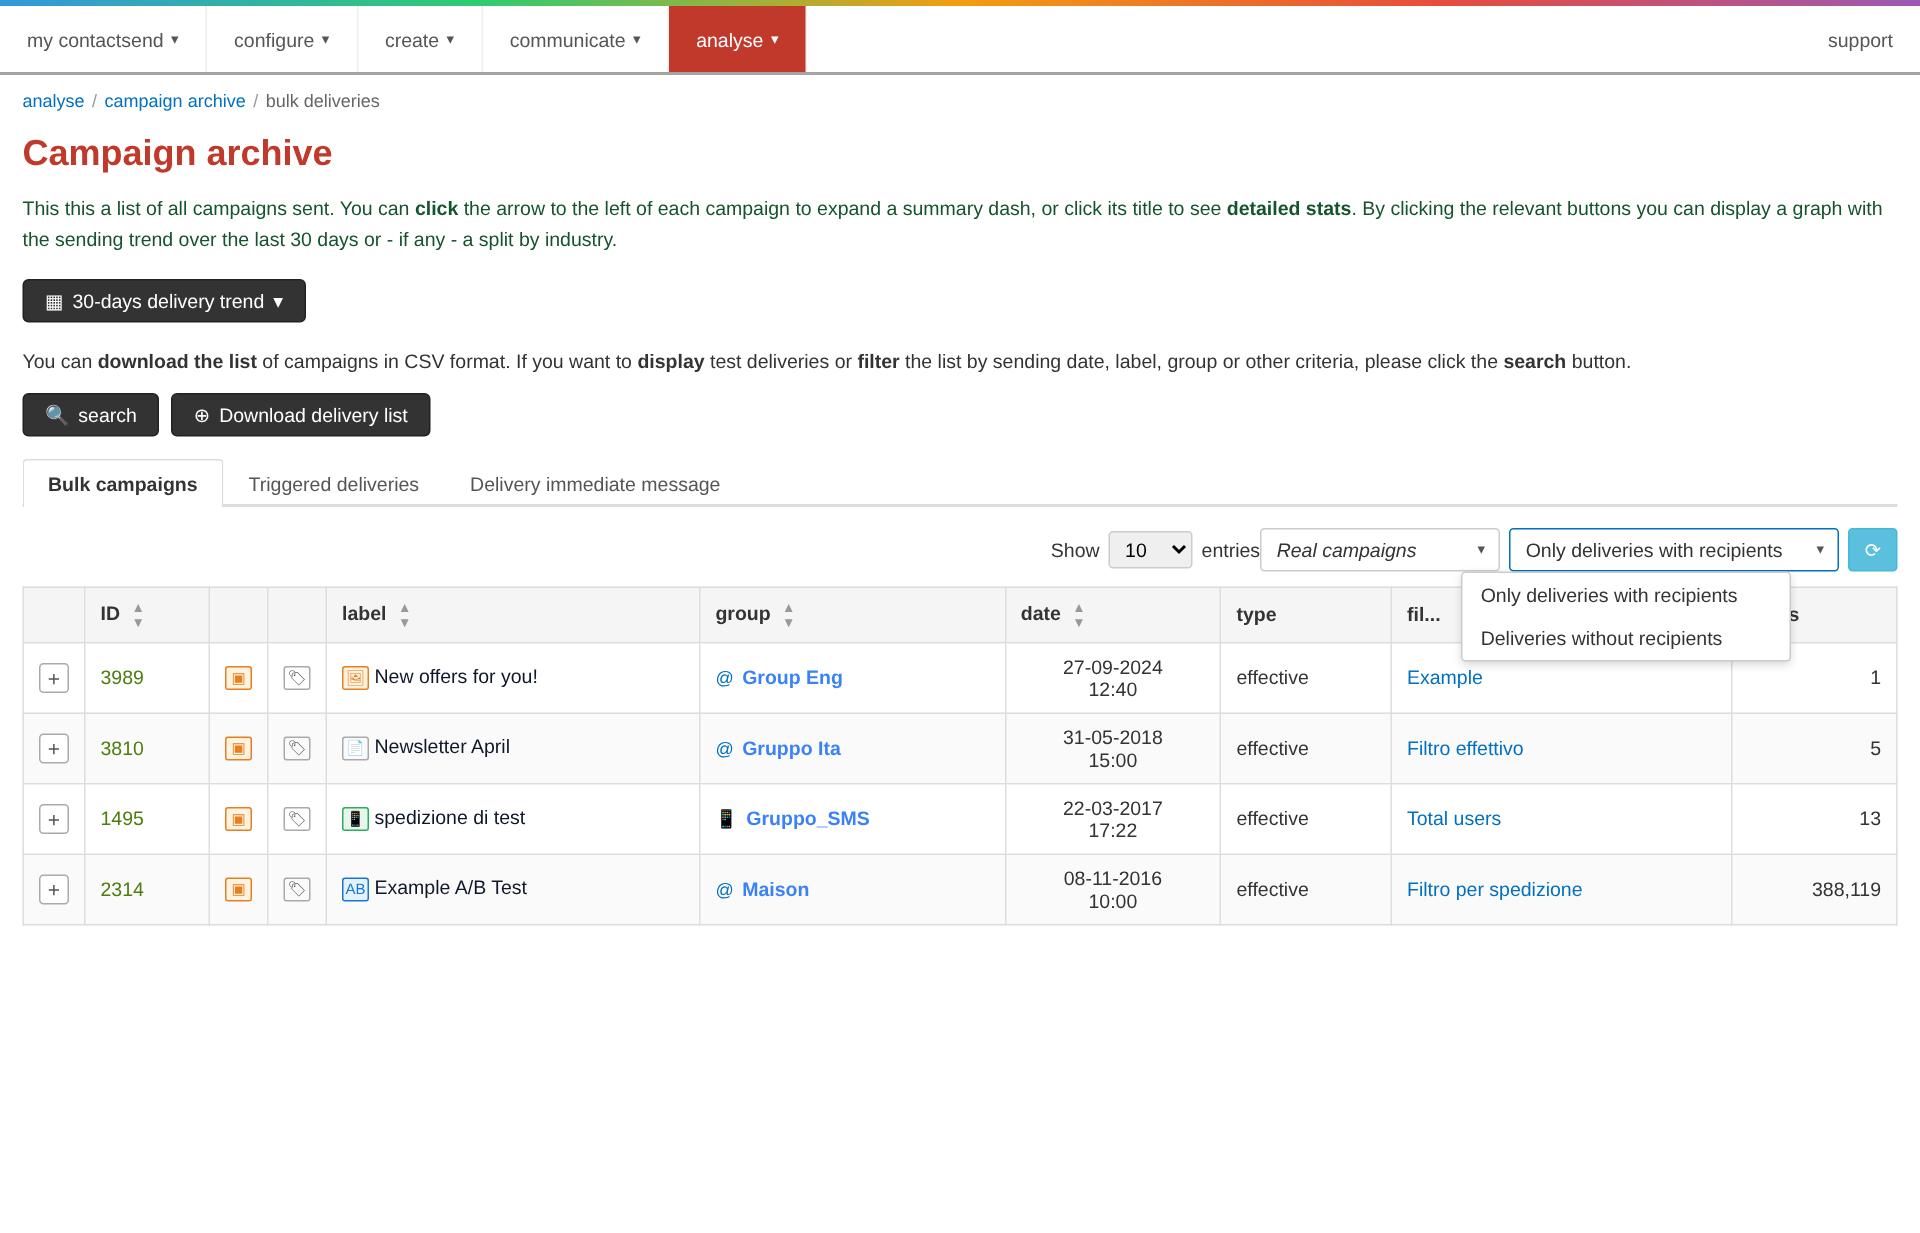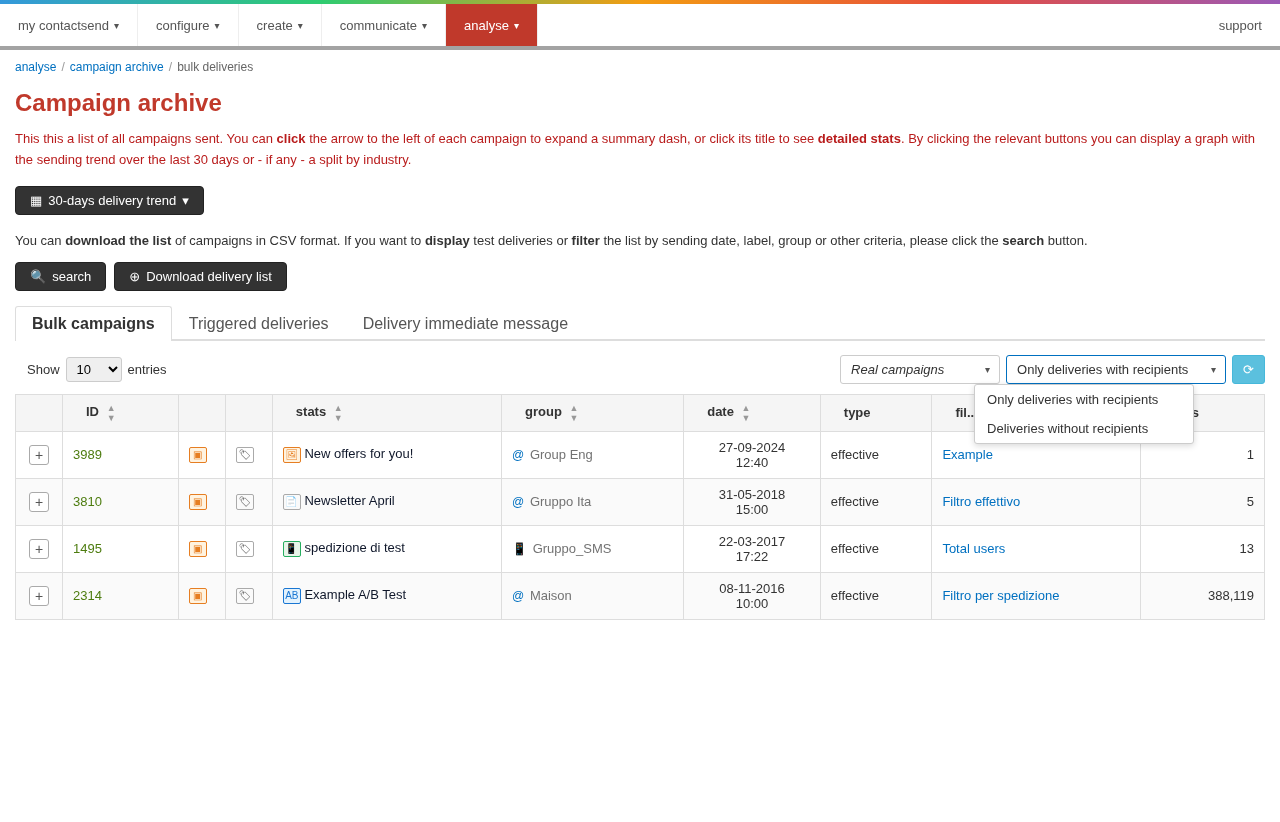--- a/index.html
+++ b/index.html
@@ -3,21 +3,21 @@
   <meta charset="utf-8">
   <style>
     * { box-sizing: border-box; margin: 0; padding: 0; }
     body { font-family: Arial, Helvetica, sans-serif; font-size: 13px; color: #333; background: #fff; }
 
     
     .top-nav {
       display: flex;
       align-items: stretch;
       background: #fff;
-      border-bottom: 4px solid #a3a3a3;
+      border-bottom: 2px solid #a3a3a3;
       height: 46px;
     }
     .nav-item {
       display: flex;
       align-items: center;
       padding: 0 18px;
       cursor: pointer;
       color: #555;
       font-size: 13px;
       border-right: 1px solid #eee;
@@ -84,21 +84,21 @@
     }
     .page-title {
       font-size: 24px;
       color: #c0392b;
       font-weight: bold;
       margin-bottom: 12px;
     }
     .description {
       font-size: 13px;
       line-height: 1.6;
-      color: #b91c1c;
+      color: #14532d;
       margin-bottom: 15px;
     }
     .description b { font-weight: bold; }
 
     
     .btn {
       display: inline-flex;
       align-items: center;
       gap: 6px;
       padding: 6px 14px;
@@ -127,41 +127,40 @@
 
     
     .tabs-bar {
       display: flex;
       border-bottom: 2px solid #ddd;
       margin-bottom: 14px;
     }
     .tab {
       padding: 8px 16px;
       cursor: pointer;
-      font-size: 16px;
+      font-size: 13px;
       color: #555;
       border: 1px solid transparent;
       border-bottom: none;
       margin-bottom: -2px;
       border-radius: 3px 3px 0 0;
     }
     .tab.active {
       background: #fff;
       border-color: #ddd #ddd #fff #ddd;
       color: #333;
       font-weight: bold;
     }
 
     
     .show-entries-row {
       display: flex;
       align-items: center;
-      justify-content: space-between;
+      justify-content: flex-end;
       margin-bottom: 10px;
-      margin-left: 12px;
     }
     .show-left {
       display: flex;
       align-items: center;
       gap: 6px;
       font-size: 13px;
     }
     .show-left select {
       padding: 3px 6px;
       border: 1px solid #ccc;
@@ -232,21 +231,21 @@
 
     
     .data-table {
       width: 100%;
       border-collapse: collapse;
       font-size: 13px;
     }
     .data-table th {
       background: #f5f5f5;
       border: 1px solid #ddd;
-      padding: 8px 23px;
+      padding: 8px 10px;
       text-align: left;
       font-weight: bold;
       color: #333;
       white-space: nowrap;
     }
     .data-table th .sort-icons {
       display: inline-flex;
       flex-direction: column;
       margin-left: 4px;
       font-size: 9px;
@@ -268,21 +267,21 @@
       height: 20px;
       border: 1px solid #aaa;
       border-radius: 3px;
       cursor: pointer;
       background: #fff;
       font-size: 14px;
       color: #555;
     }
     .id-link { color: #4d7c0f; text-decoration: none; }
     .title-link { color: #0f172a; text-decoration: none; }
-    .group-link { color: #737373; text-decoration: none; }
+    .group-link { color: #3b82f6; text-decoration: none; font-weight: bold; }
     .filter-link { color: #0070c0; text-decoration: none; }
     .icon-sq {
       width: 18px;
       height: 16px;
       border: 1px solid #aaa;
       display: inline-flex;
       align-items: center;
       justify-content: center;
       font-size: 10px;
       border-radius: 2px;
@@ -435,21 +434,21 @@
     <thead>
       <tr>
         <th style="width:40px;"></th>
         <th>
           <span>ID</span>
           <span class="sort-icons">▲<br>▼</span>
         </th>
         <th style="width:30px;"></th>
         <th style="width:30px;"></th>
         <th>
-          <span>stats</span>
+          <span>label</span>
           <span class="sort-icons">▲<br>▼</span>
         </th>
         <th>
           <span>group</span>
           <span class="sort-icons">▲<br>▼</span>
         </th>
         <th>
           <span>date</span>
           <span class="sort-icons">▲<br>▼</span>
         </th>

